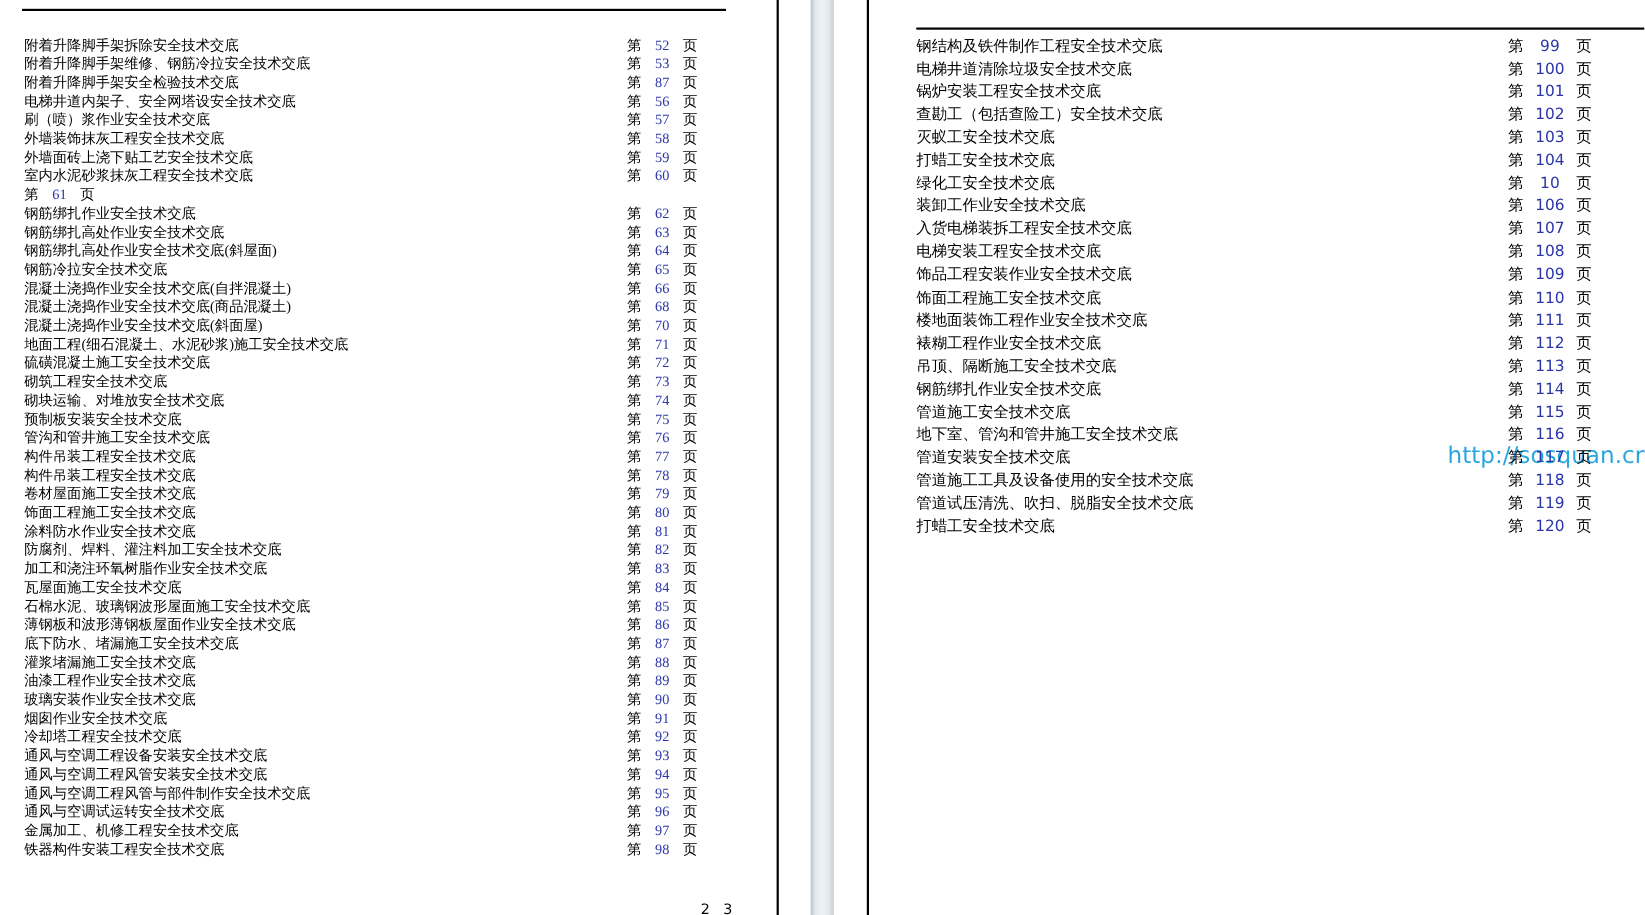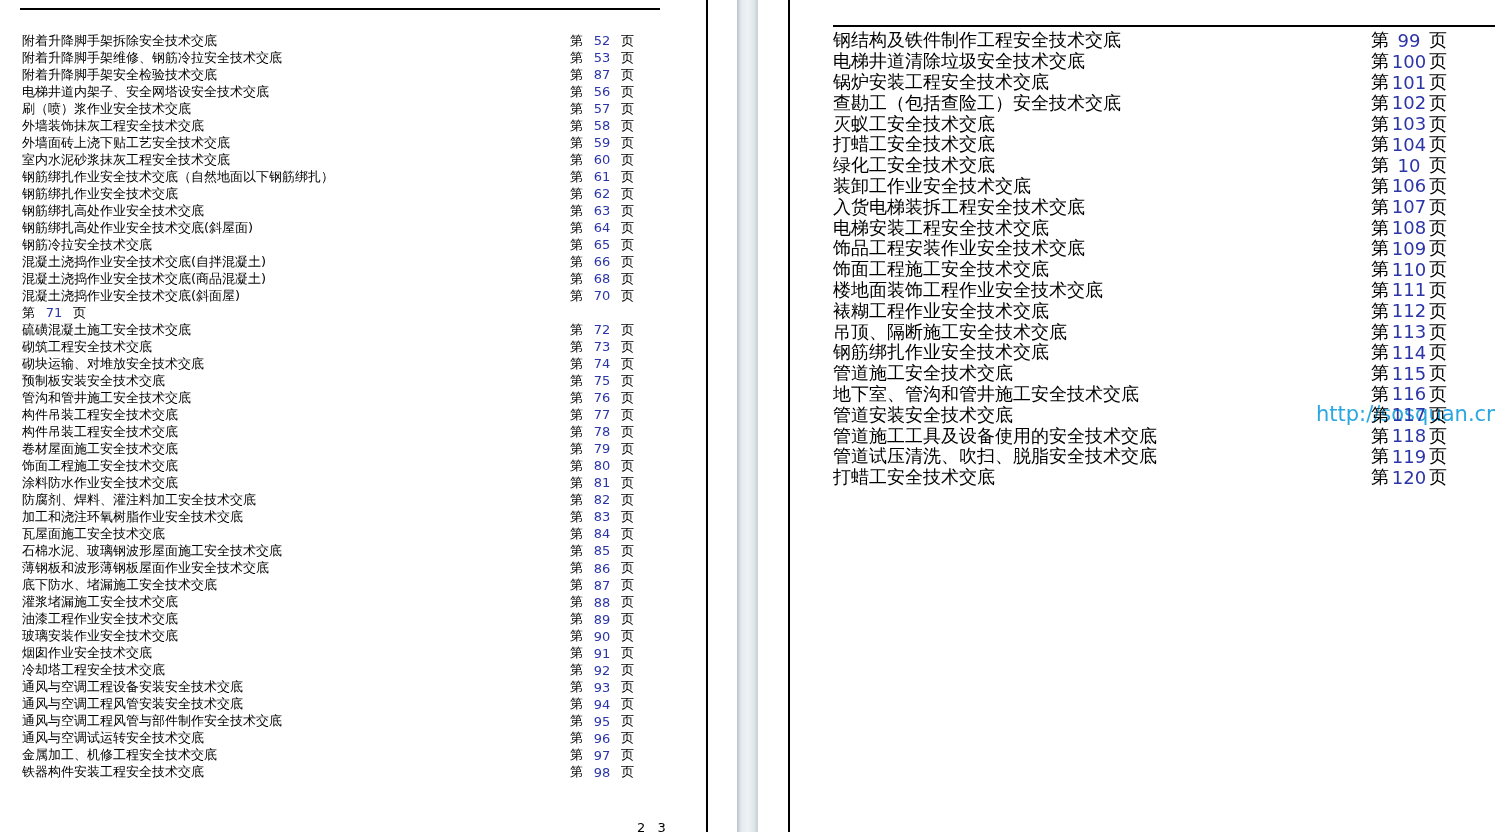--- a/index.html
+++ b/index.html
@@ -28,22 +28,22 @@
   }
 
   
   .rows { position: absolute; z-index: 2; }
   .rows-left  { left: 22px;  top: 32px; width: 612px; }
   .rows-right { left: 833px; top: 30px; width: 614px; }
   .row {
     display: flex; justify-content: space-between; align-items: center;
     white-space: nowrap; color: #000;
   }
-  .rows-left  .row { height: 17.03px; font-size: 13px; }
-  .rows-right .row { height: 20.8px;  font-size: 18px; }
+  .rows-left  .row { height: 17.03px; font-size: 13px; font-family: Liberation Serif, serif; }
+  .rows-right .row { height: 20.8px;  font-size: 14px; align-items: flex-end; }
   .title { flex: 0 1 auto; overflow: hidden; }
   .marker { display: flex; justify-content: space-between; align-items: center; flex: none; }
   .rows-left  .marker { width: 64px; }
   .rows-right .marker { width: 76px; }
   .marker .num { color: #2B35A8; }
 
   
   .watermark {
     position: absolute; left: 1316px; top: 402px;
     font-size: 21px; z-index: 1;
@@ -139,21 +139,20 @@
       <div class="row">
         <span class="title">室内水泥砂浆抹灰工程安全技术交底</span>
         <span class="marker">
           <span class="pfx">第</span>
           <span class="num">60</span>
           <span class="sfx">页</span>
         </span>
       </div>
 
       <div class="row">
-        <span class="title">钢筋绑扎作业安全技术交底（自然地面以下钢筋绑扎）</span>
         <span class="marker">
           <span class="pfx">第</span>
           <span class="num">61</span>
           <span class="sfx">页</span>
         </span>
       </div>
 
       <div class="row">
         <span class="title">钢筋绑扎作业安全技术交底</span>
         <span class="marker">
@@ -211,20 +210,21 @@
       <div class="row">
         <span class="title">混凝土浇捣作业安全技术交底(斜面屋)</span>
         <span class="marker">
           <span class="pfx">第</span>
           <span class="num">70</span>
           <span class="sfx">页</span>
         </span>
       </div>
 
       <div class="row">
+        <span class="title">地面工程(细石混凝土、水泥砂浆)施工安全技术交底</span>
         <span class="marker">
           <span class="pfx">第</span>
           <span class="num">71</span>
           <span class="sfx">页</span>
         </span>
       </div>
 
       <div class="row">
         <span class="title">硫磺混凝土施工安全技术交底</span>
         <span class="marker">

